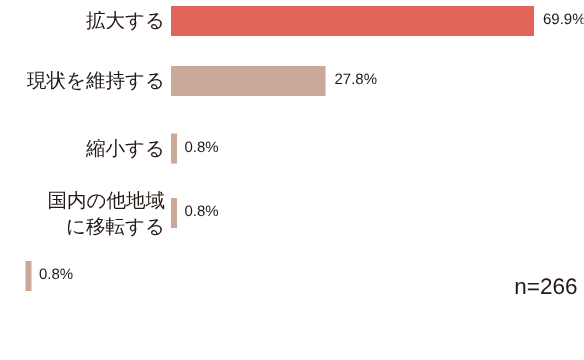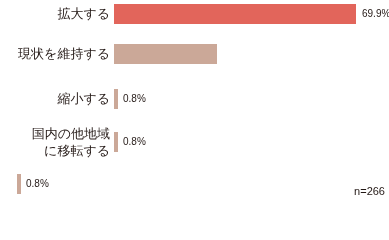--- a/index.html
+++ b/index.html
@@ -75,21 +75,21 @@
   .row-4 { top: 173px; height: 22px; }
 
   .row-3 .cat-label {
     line-height: 17px;
   }
 
   .footnote {
     position: absolute;
     right: 4px;
     bottom: 5px;
-    font-size: 11px;
+    font-size: 15px;
     line-height: 13px;
     color: #231815;
     white-space: nowrap;
   }
 </style>
 </head>
 <body>
 
 <div id="chart">
 
@@ -98,20 +98,21 @@
     <div class="bar-area">
       <div class="bar" style="width:242px;background:#E2655B;"></div>
       <div class="value-label">69.9%</div>
     </div>
   </div>
 
   <div class="row row-1">
     <div class="cat-label">現状を維持する</div>
     <div class="bar-area">
       <div class="bar" style="width:103px;background:#CBA898;"></div>
+      <div class="value-label">27.8%</div>
     </div>
   </div>
 
   <div class="row row-2">
     <div class="cat-label">縮小する</div>
     <div class="bar-area">
       <div class="bar" style="width:4px;background:#CBA898;"></div>
       <div class="value-label inside-gap">0.8%</div>
     </div>
   </div>

